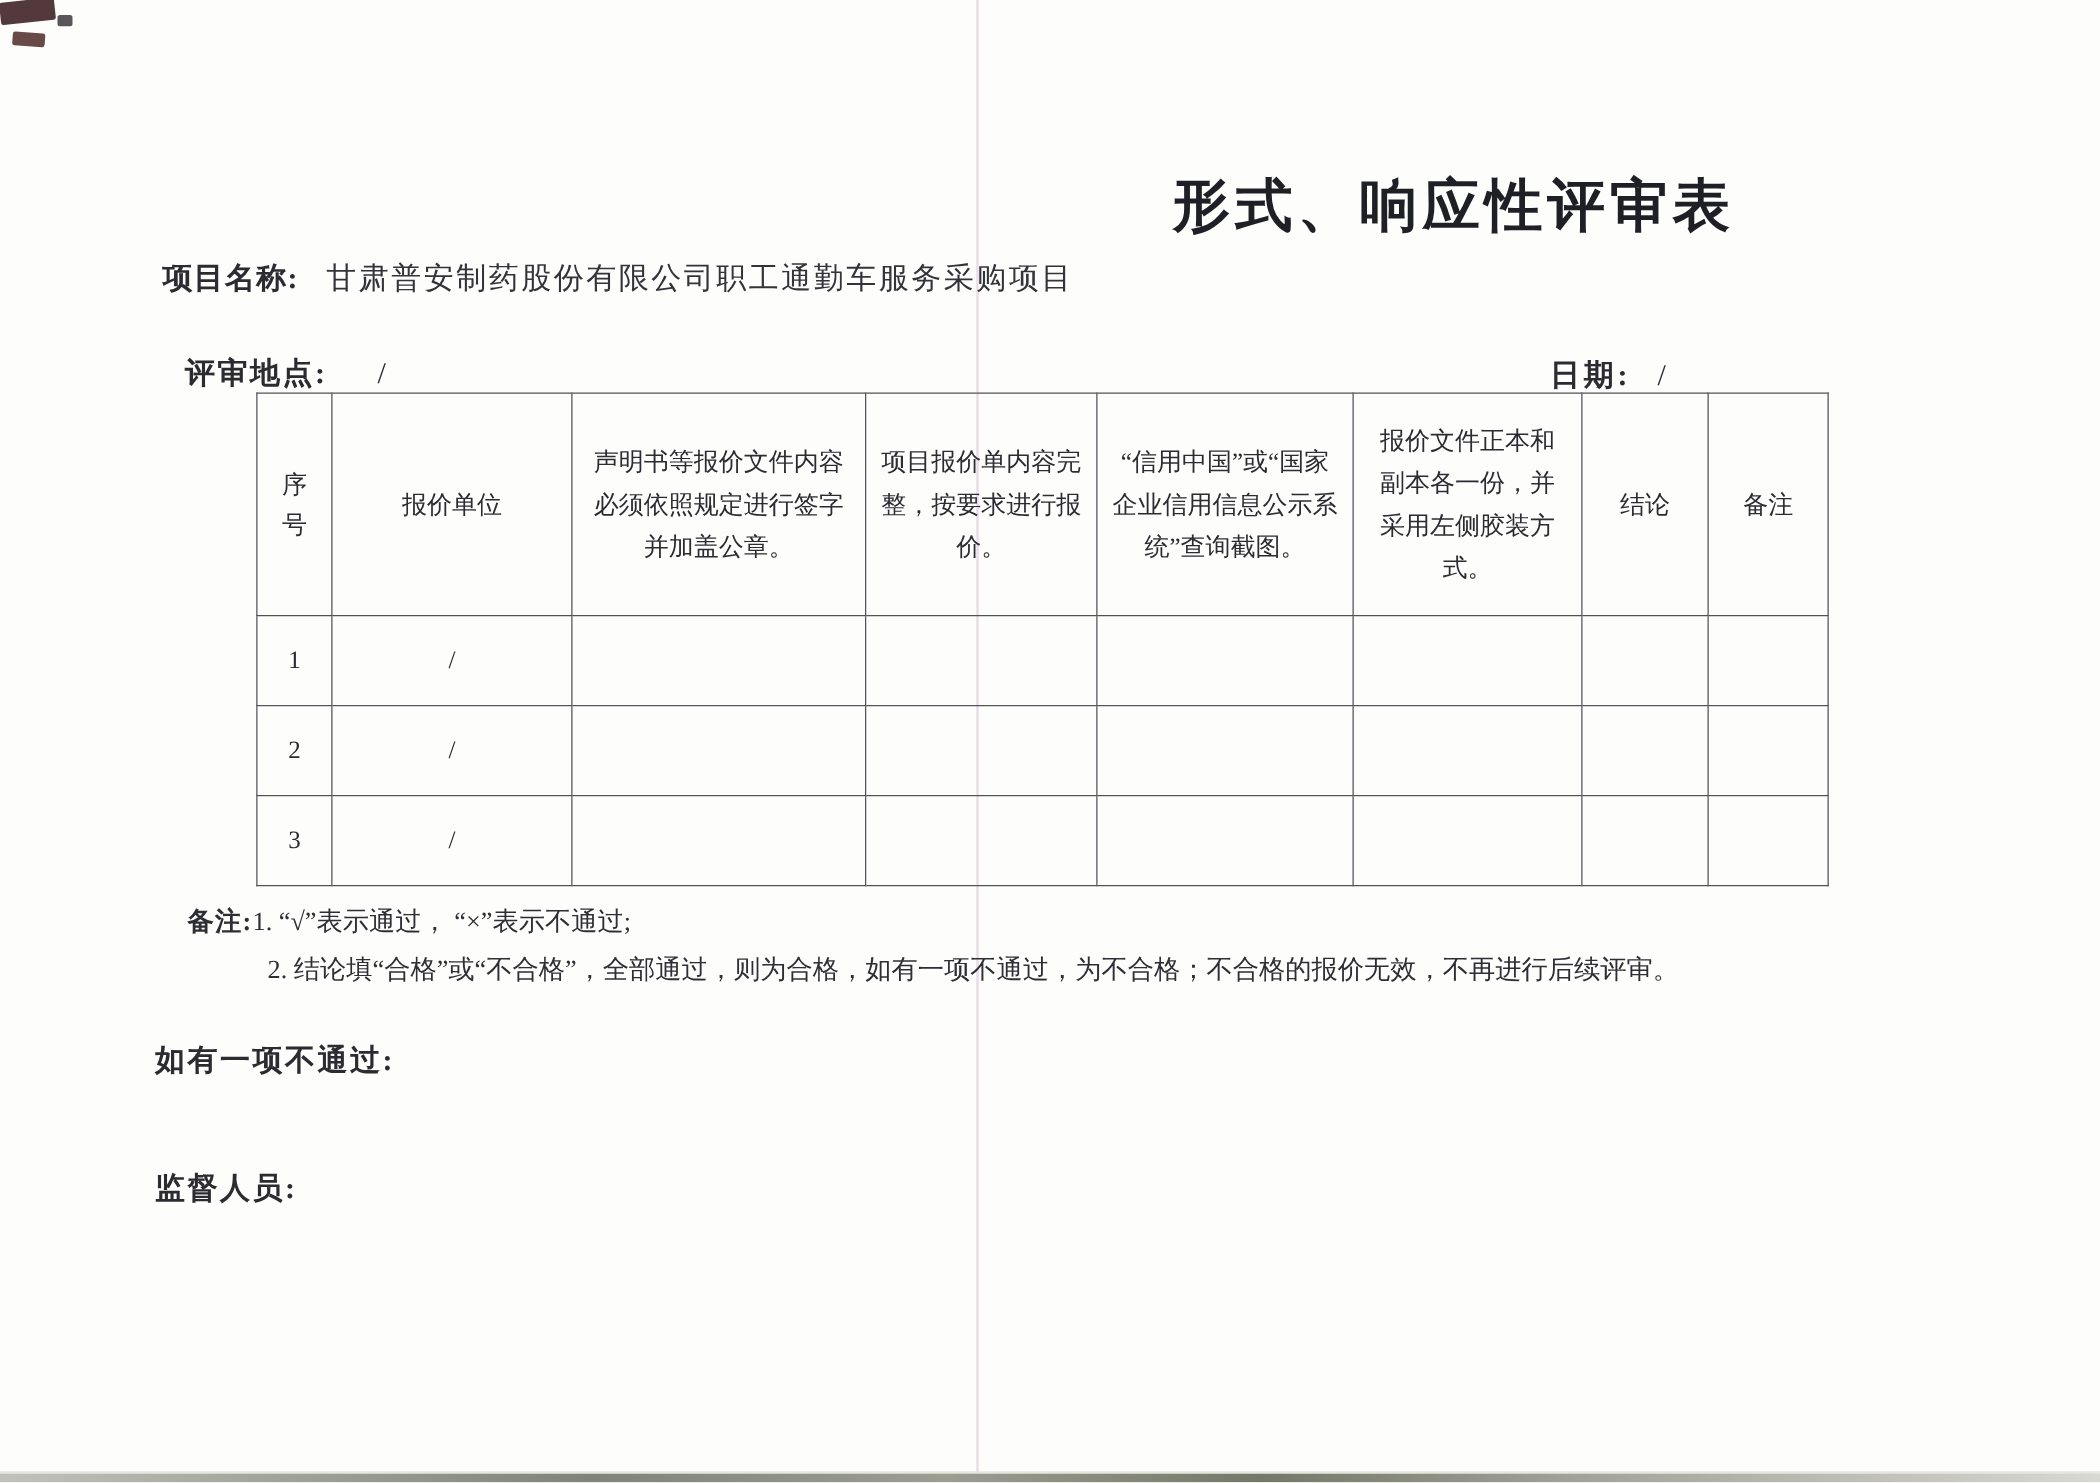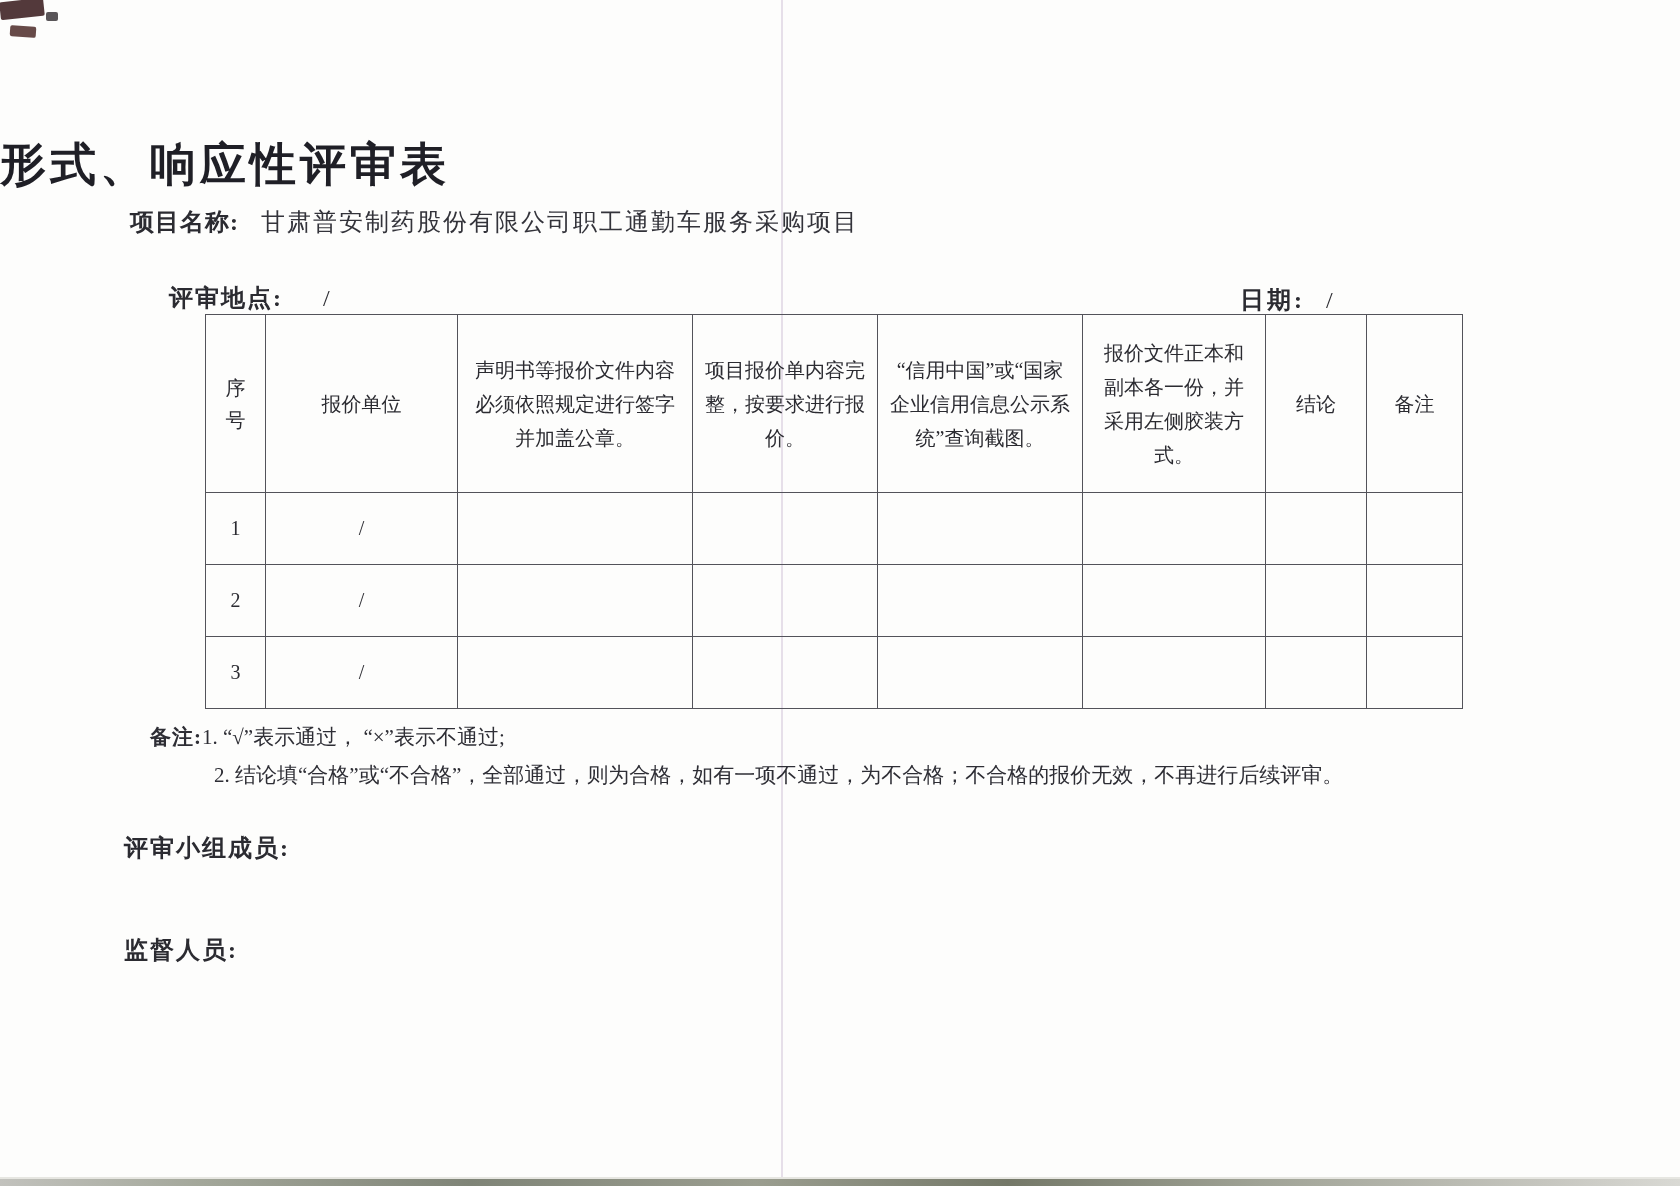--- a/index.html
+++ b/index.html
@@ -29,38 +29,38 @@
     box-shadow: 0 -2px 0 #e6e6e1;
   }
   .mark1 { position:absolute; left:0;  top:4;  width:44px; height:18px; background:#402326; transform:rotate(-6deg); border-radius:2px; opacity:.9; }
   .mark2 { position:absolute; left:10px; top:26px; width:26px; height:11px; background:#4c2a28; transform:rotate(4deg); border-radius:2px; opacity:.85; }
   .mark3 { position:absolute; left:46px; top:12px; width:12px; height:9px; background:#2f2a2e; border-radius:2px; opacity:.8; }
 
   .title {
     position: absolute;
     top: 134px; left: 0; width: 1388px;
     margin: 0;
-    text-align: left;
+    text-align: right;
     font-size: 46px;
     font-weight: bold;
     letter-spacing: 4px;
     color: #1f1f26;
   }
   .project-line {
     position: absolute;
     left: 130px; top: 206px;
     font-size: 24px;
     white-space: nowrap;
   }
   .project-line .label { font-weight: bold; letter-spacing: 1px; }
   .project-line .value { margin-left: 16px; letter-spacing: 2px; color: #33333a; }
 
   .location-line {
     position: absolute;
-    left: 169px; top: 282px;
+    left: 148px; top: 282px;
     font-size: 24px; font-weight: bold; letter-spacing: 2px;
     white-space: nowrap;
   }
   .location-line .value { margin-left: 32px; font-weight: normal; }
 
   .date-line {
     position: absolute;
     left: 1240px; top: 284px;
     font-size: 24px; font-weight: bold; letter-spacing: 3px;
     white-space: nowrap;
@@ -208,18 +208,18 @@
     </tbody>
   </table>
 
   <div class="notes">
     <div>
       <span class="label">备注:</span><span>1. “√”表示通过， “×”表示不通过;</span>
     </div>
     <div class="indent">2. 结论填“合格”或“不合格”，全部通过，则为合格，如有一项不通过，为不合格；不合格的报价无效，不再进行后续评审。</div>
   </div>
 
-  <div class="panel-label">评审小组成员:</div>
+  <div class="panel-label">如有一项不通过:</div>
   <div class="supervisor-label">监督人员:</div>
 
 
   <div class="bottom-strip"></div>
 </div>
 
 </body></html>

